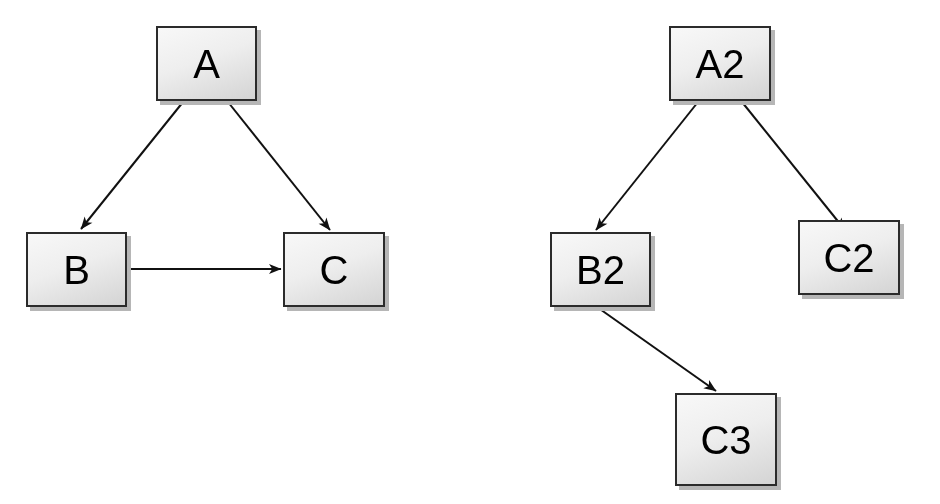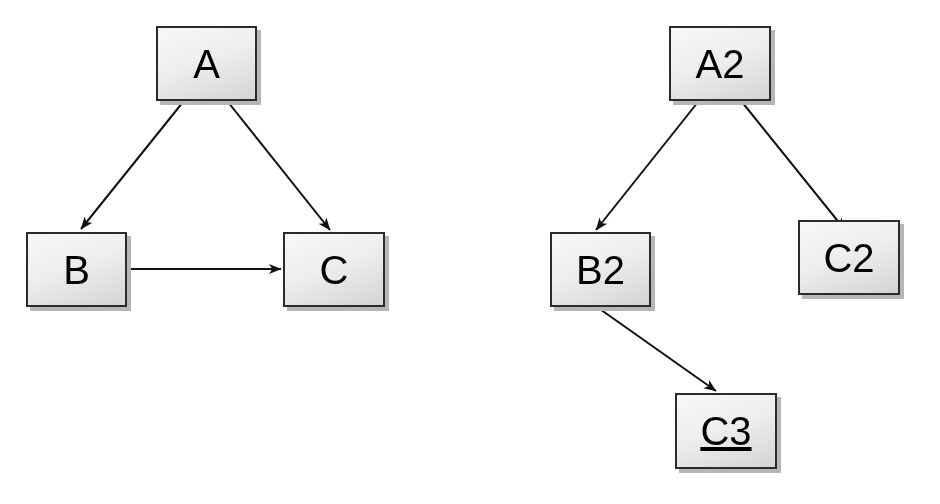--- a/index.html
+++ b/index.html
@@ -42,21 +42,21 @@
     letter-spacing: 0px;
     user-select: none;
   }
   
   #node-A  { left: 156px; top: 26px;  width: 101px; height: 75px; }
   #node-B  { left: 26px;  top: 232px; width: 101px; height: 75px; }
   #node-C  { left: 283px; top: 232px; width: 102px; height: 75px; }
   #node-A2 { left: 669px; top: 26px;  width: 102px; height: 75px; }
   #node-B2 { left: 542px; top: 232px; width: 101px; height: 75px; margin-left: 8px; }
   #node-C2 { left: 798px; top: 220px; width: 102px; height: 75px; }
-  #node-C3 { left: 675px; top: 393px; width: 102px; height: 76px; text-decoration: underline; }
+  #node-C3 { left: 675px; top: 393px; width: 102px; height: 93px; }
   .edge {
     stroke: #111111;
     stroke-width: 2;
     fill: none;
   }
 </style>
 </head>
 <body>
 
 <div class="canvas">

